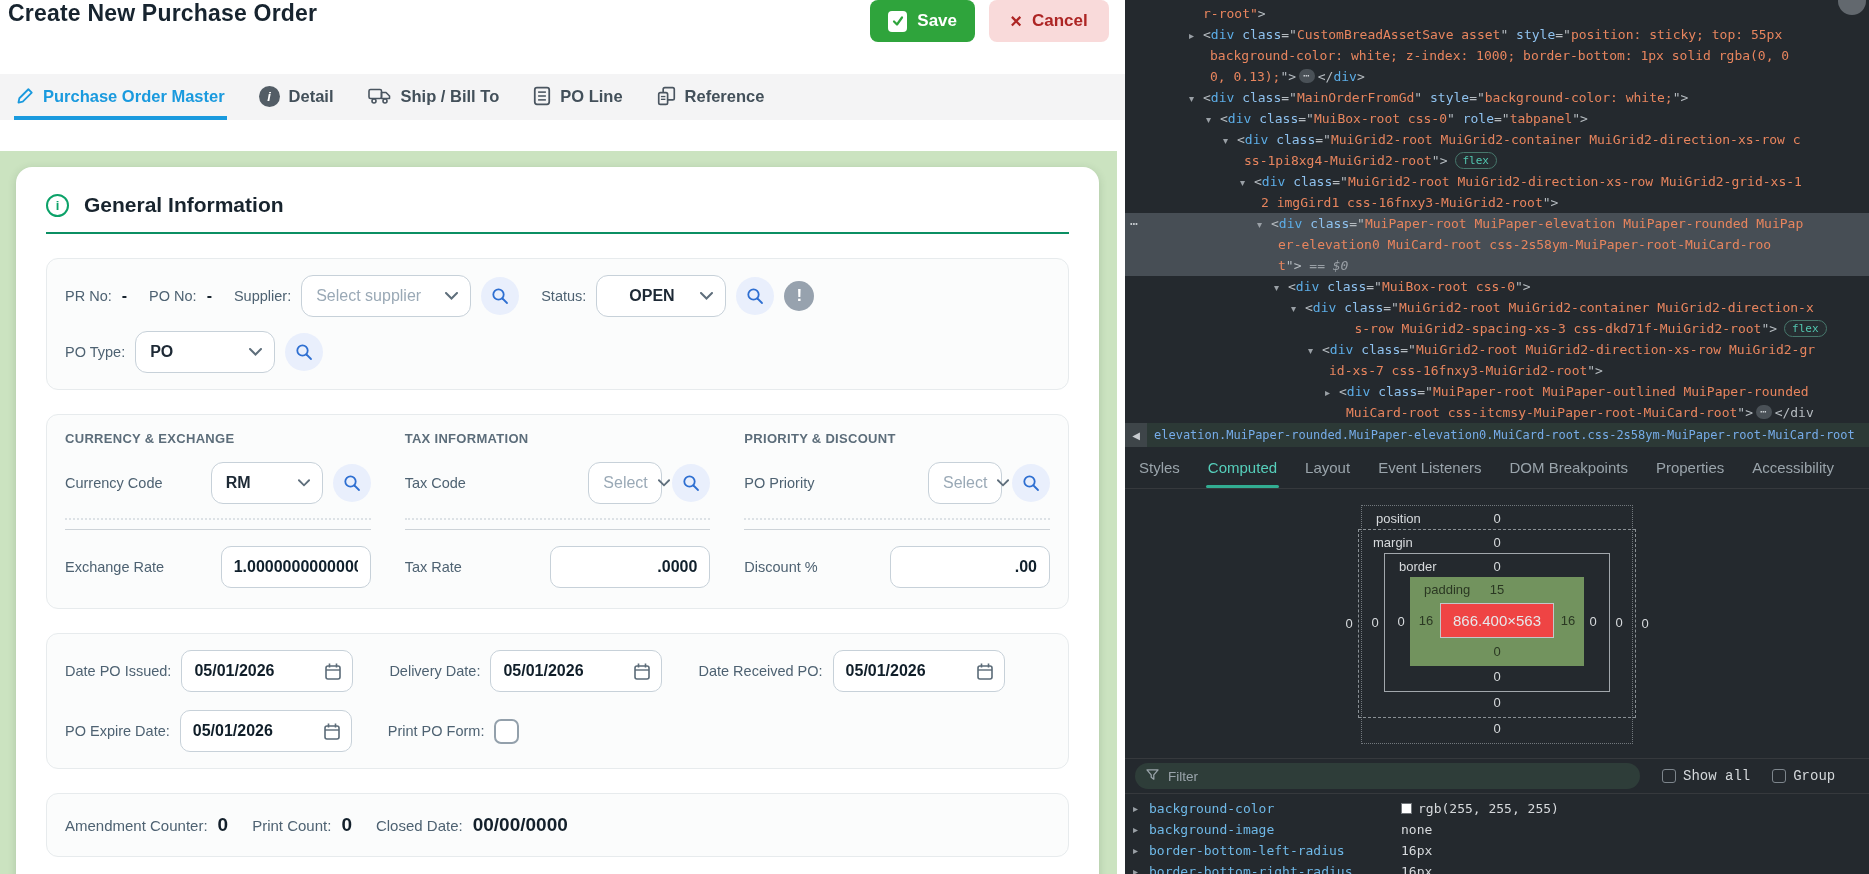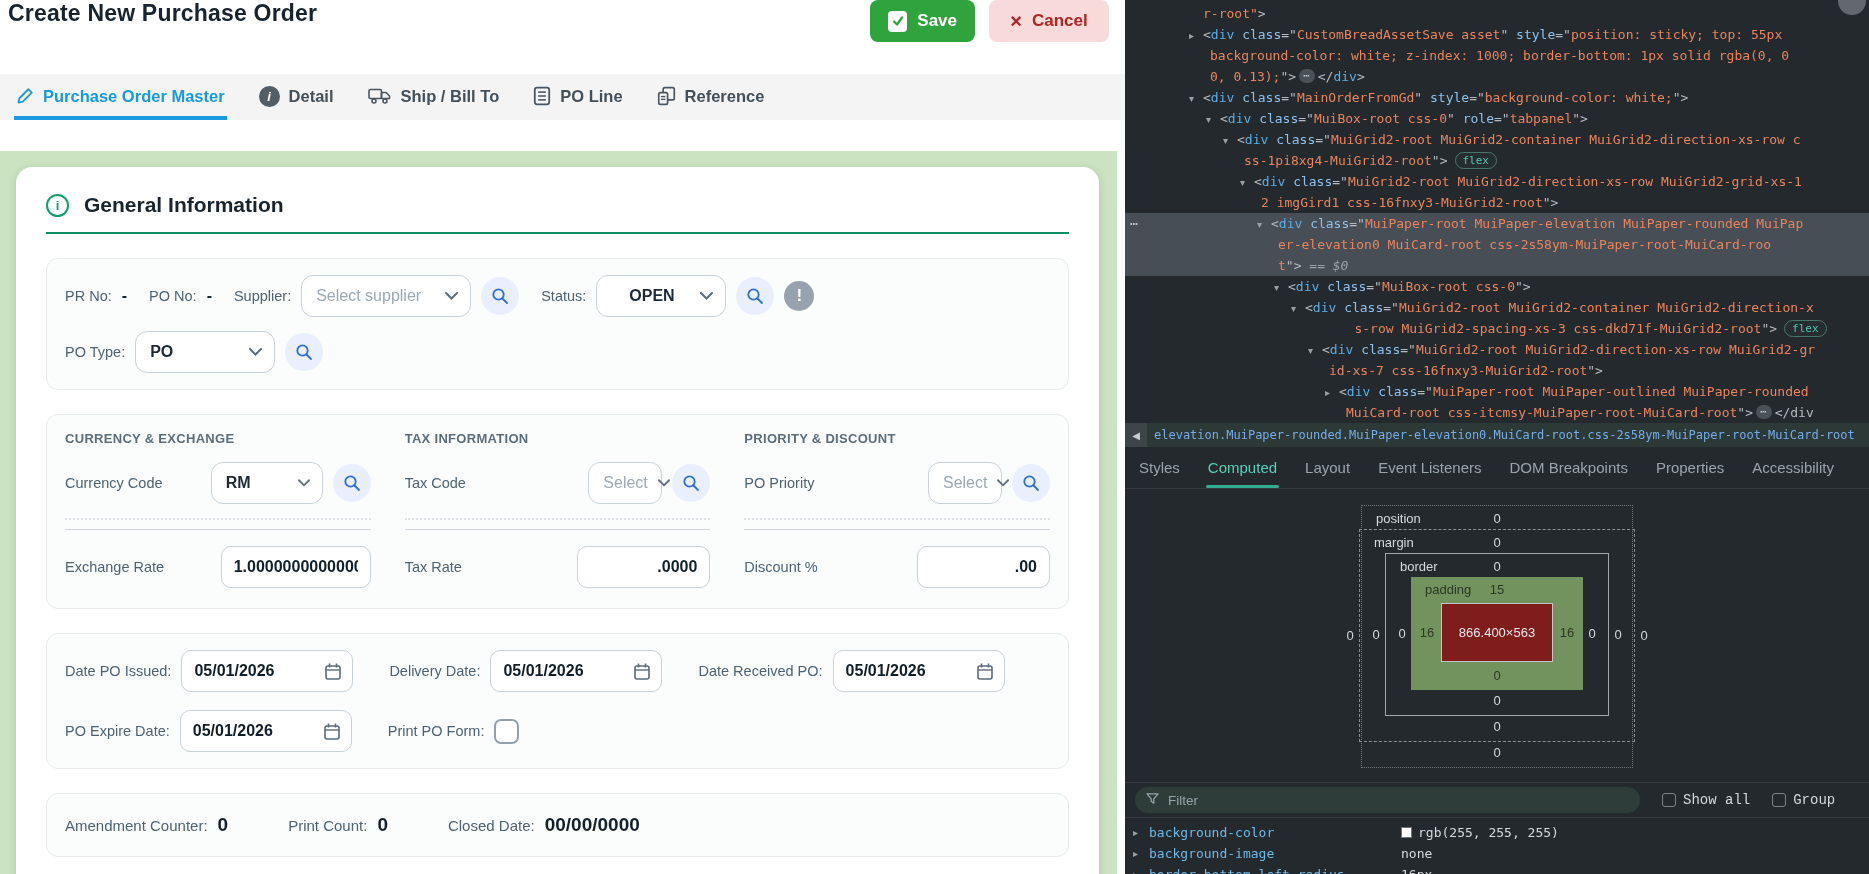--- a/index.html
+++ b/index.html
@@ -55,31 +55,31 @@
           font-size:17px; display:flex; align-items:center; justify-content:center; }
 
   .fs2 { display:grid; grid-template-columns:1fr 1fr 1fr; column-gap:34px; padding-bottom:20px; }
   .col-h { font-size:13px; font-weight:700; color:#5c6d7a; letter-spacing:.3px; }
   .frow { display:flex; align-items:center; justify-content:space-between; margin-top:16px; gap:8px; }
   .ctrl { display:flex; align-items:center; gap:10px; }
   .dotted { border-top:2px dotted #dde2e6; margin-top:14px; }
   .solidln { border-top:1px solid #cdd3d8; margin-top:9px; }
   .tin { height:42px; border:1.5px solid #c7d1d9; border-radius:10px; background:#fff; font-size:16px;
          color:#10202c; padding:0 12px; font-family:inherit; font-weight:600; }
-  .w150{width:150px;} .w160{width:133px;} .tr { text-align:right; }
+  .w150{width:150px;} .w160{width:160px;} .tr { text-align:right; }
 
   .fs3 .row1 { gap:36px; }
   .fs3 .rowB { display:flex; align-items:center; gap:36px; margin-top:18px; }
   .datebox { width:172px; height:42px; border:1.5px solid #c7d1d9; border-radius:10px; background:#fff; cursor:pointer;
              display:flex; align-items:center; justify-content:space-between; padding:0 10px 0 12px;
              font-size:16px; font-weight:600; color:#101e29; }
   .cal { color:#5b6b78; display:flex; }
   .chk { width:25px; height:25px; border:2px solid #93a0ab; border-radius:7px; background:#fff; cursor:pointer; }
 
-  .fs4 { display:flex; align-items:center; gap:60px; padding:20px 18px; }
+  .fs4 { display:flex; align-items:center; gap:24px; padding:20px 18px; }
   .fs4 .lv { font-size:15px; }
   .fs4 .vv { font-size:19px; font-weight:700; color:#13202b; }
 
   
   .dt { position:absolute; left:1125px; top:0; width:744px; height:874px; background:#24292e; overflow:hidden;
         font-family:"DejaVu Sans Mono", monospace; font-size:13px; color:#c3c7cb; }
   .dt-fab { position:absolute; top:-13px; right:3px; width:28px; height:28px; border-radius:50%; background:#62686e; z-index:5; }
   .dt-tree { height:423px; overflow:hidden; padding-top:3px; }
   .dt-line { height:21px; line-height:21px; white-space:nowrap; position:relative; }
   .dt-line.sel { background:#474e55; }
@@ -115,22 +115,22 @@
   .bm-mar { border:1px dashed #8a9095; }
   .bm-bor { border:1px solid #a2a7ac; }
   .bm-pad { background:#72935e; color:#242f1b; }
   .bm-pad .bm-num, .bm-pad .bm-lab { color:#2b3823; }
   .bm-hrow { position:relative; height:21px; line-height:21px; }
   .bm-lab { position:absolute; left:7px; }
   .bm-mrow { display:flex; align-items:center; justify-content:center; }
   .bm-mrow > .bm-box { flex:1; }
   .bm-num.side { min-width:18px; }
   .bm-frow { height:21px; line-height:21px; }
-  .bm-con { background:#7f1d1d; border:1px solid #c3c6c9; color:#e6e8ea; padding:21px 12px; margin:3px 5px;
-            display:inline-block; min-width:112px; font-size:13px; }
+  .bm-con { background:#ef4444; border:1px solid #c3c6c9; color:#e6e8ea; padding:8px 12px; margin:3px 5px;
+            display:inline-block; min-width:112px; font-size:15px; }
 
   .dt-filter { height:36px; display:flex; align-items:center; padding:0 10px; gap:22px;
                border-top:1px solid #36393d; border-bottom:1px solid #36393d; margin-top:14px; }
   .pill { width:505px; height:26px; border-radius:13px; background:#2e3d39; display:flex; align-items:center;
           padding:0 11px; gap:9px; color:#9aa4ab; font-family:"Liberation Sans",sans-serif; font-size:13.5px; cursor:text; }
   .dt-check { display:flex; align-items:center; gap:7px; color:#d4d8db; font-family:Liberation Mono, monospace;
               font-size:14px; flex:none; cursor:pointer; white-space:nowrap; }
   .dt-check .box { width:14px; height:14px; border:1.5px solid #7d858c; border-radius:3px; background:transparent; }
 
   .dt-props { padding-top:4px; }

